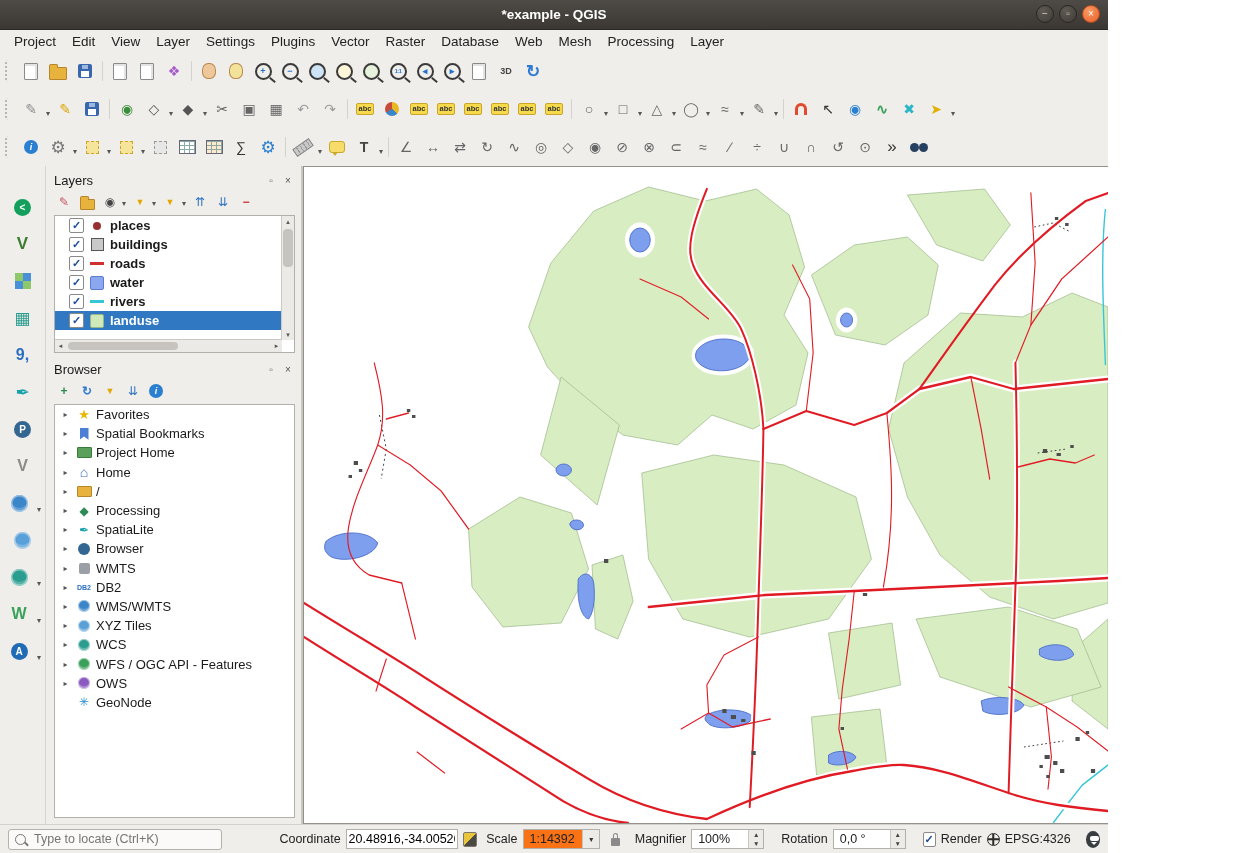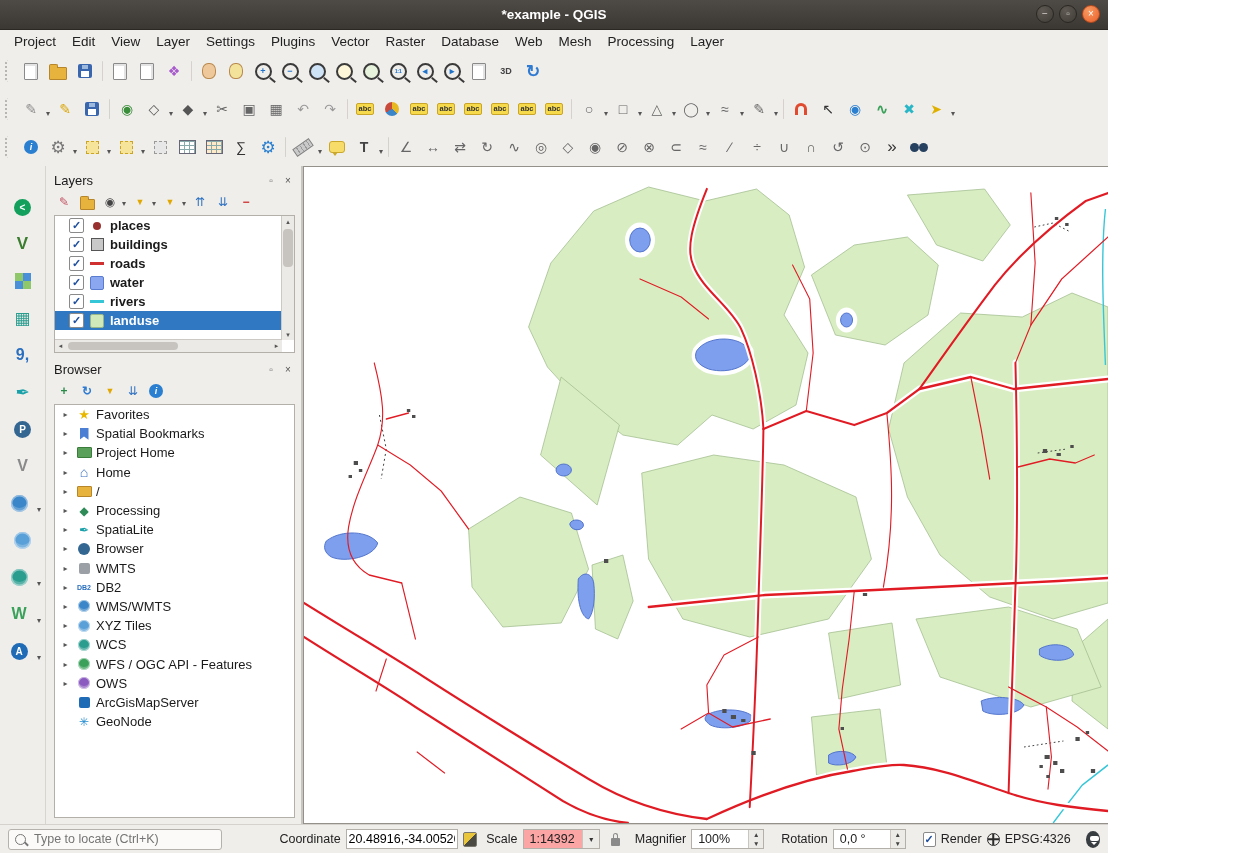--- a/index.html
+++ b/index.html
@@ -129,21 +129,21 @@
 
   
   .statusbar{height:29px;flex:0 0 29px;background:#f0eeeb;border-top:1px solid #d5d2cd;display:flex;align-items:center;padding:0 8px;gap:5px;font-size:12.5px;color:#222;box-sizing:border-box;}
   .locate{width:252px;height:21px;border:1px solid #b5b2ad;border-radius:3px;background:#fbfaf8;display:flex;align-items:center;padding:0 6px;gap:6px;box-sizing:border-box;}
   .locate input{border:none;outline:none;background:transparent;font-size:12.5px;width:100%;font-family:"Liberation Sans",sans-serif;color:#333;}
   .mag{width:9px;height:9px;border:1.5px solid #777;border-radius:50%;position:relative;flex:0 0 9px;}
   .mag::after{content:"";position:absolute;width:5px;height:1.5px;background:#777;transform:rotate(45deg);right:-4px;bottom:-1px;}
   .sblabel{white-space:nowrap;}
   .sbinput{width:112px;height:20px;border:1px solid #b3b0aa;background:#fff;font-size:12.5px;text-align:center;font-family:"Liberation Sans",sans-serif;box-sizing:border-box;}
   .extico{width:15px;height:13px;background:linear-gradient(135deg,#e8c53a 0 48%,#4a4a42 52% 100%);border:1px solid #7a776f;border-radius:2px;}
-  .combo{display:flex;border:1px solid #b3b0aa;background:#fca5a5;height:20px;align-items:stretch;width:92px;box-sizing:border-box;}
+  .combo{display:flex;border:1px solid #b3b0aa;background:#f97316;height:20px;align-items:stretch;width:92px;box-sizing:border-box;}
   .combo .cval{padding:0 6px;display:flex;align-items:center;flex:1;}
   .combo .cdd{width:16px;display:flex;align-items:center;justify-content:center;border-left:1px solid #c9c6c0;background:#edebe7;}
   .combo .cdd::before{content:"▾";font-size:8px;color:#333;}
   .lock{position:relative;width:10px;height:8px;background:#8a8a8a;border-radius:1px;margin-top:5px;}
   .lock::before{content:"";position:absolute;left:1.5px;top:-5px;width:5px;height:5px;border:1.5px solid #8a8a8a;border-bottom:none;border-radius:3px 3px 0 0;box-sizing:border-box;}
   .spin{display:flex;align-items:stretch;border:1px solid #b3b0aa;background:#fff;height:20px;box-sizing:border-box;}
   .spin .sval{padding:0 6px;display:flex;align-items:center;min-width:44px;}
   .spin .sarrows{width:14px;border-left:1px solid #c9c6c0;display:flex;flex-direction:column;}
   .spin .sarrows span{flex:1;display:flex;align-items:center;justify-content:center;background:#edebe7;}
   .spin .sarrows span::before{font-size:6.5px;color:#444;}
@@ -758,27 +758,20 @@
             </div>
 
             <div class="brow ic-globe ic-ows">
               <span class="barrow">▸</span>
               <span class="bicon">
                 <span class="bg"></span>
               </span>
               <span class="blabel">OWS</span>
             </div>
 
-            <div class="brow ic-sq ic-arc">
-              <span class="barrow"></span>
-              <span class="bicon">
-                <span class="bg"></span>
-              </span>
-              <span class="blabel">ArcGisMapServer</span>
-            </div>
 
 
             <div class="brow ic-geonode">
               <span class="barrow"></span>
               <span class="bicon">
                 <span class="bg">✳</span>
               </span>
               <span class="blabel">GeoNode</span>
             </div>
           </div>

